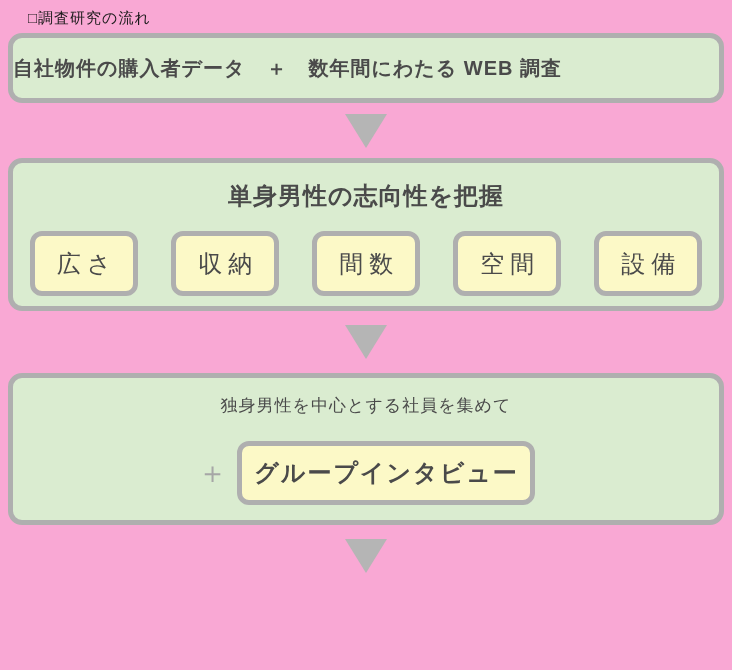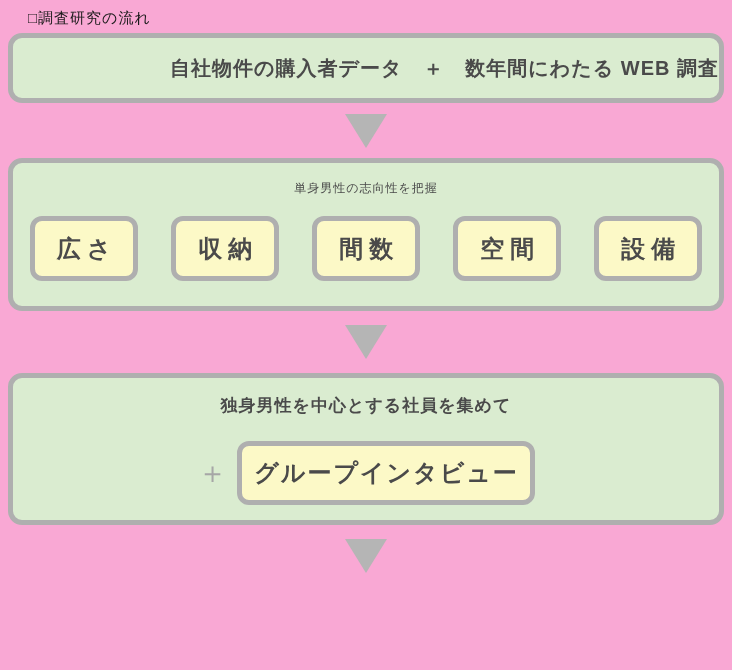--- a/index.html
+++ b/index.html
@@ -30,21 +30,21 @@
     margin: 0 8px;
     width: 716px;
     border: 5px solid #afafaf;
     border-radius: 14px;
     background: #daecd0;
   }
   .box-step1 {
     height: 70px;
     display: flex;
     align-items: center;
-    justify-content: flex-end;
+    justify-content: flex-start;
     font-size: 20px;
     font-weight: bold;
     color: #4a4a4a;
     letter-spacing: 1px;
   }
   .arrow-row {
     display: flex;
     align-items: center;
     justify-content: center;
   }
@@ -57,22 +57,22 @@
     border-left: 21px solid transparent;
     border-right: 21px solid transparent;
     border-top: 34px solid #b5b5b5;
   }
   .box-step2 {
     height: 153px;
     padding-top: 17px;
   }
   .box-header {
     text-align: center;
-    font-size: 12px;
-    font-weight: normal;
+    font-size: 24px;
+    font-weight: bold;
     color: #4a4a4a;
     letter-spacing: 1px;
   }
   .chips-row {
     margin-top: 19px;
     display: flex;
     justify-content: center;
     gap: 33px;
   }
   .chip {
@@ -80,33 +80,33 @@
     height: 65px;
     min-width: 104px;
     padding: 12px 16px;
     display: flex;
     align-items: center;
     justify-content: center;
     background: #fcf9c7;
     border: 5px solid #afafaf;
     border-radius: 12px;
     font-size: 24px;
-    font-weight: bold;
+    font-weight: normal;
     color: #4a4a4a;
     letter-spacing: 6px;
     text-indent: 6px;
   }
   .box-step3 {
     height: 152px;
     padding-top: 16px;
   }
   .box-header-sm {
     text-align: center;
     font-size: 17px;
-    font-weight: bold;
+    font-weight: normal;
     color: #4a4a4a;
     letter-spacing: 1px;
   }
   .survey-row {
     margin-top: 24px;
     display: flex;
     align-items: center;
     justify-content: center;
     gap: 9px;
   }

